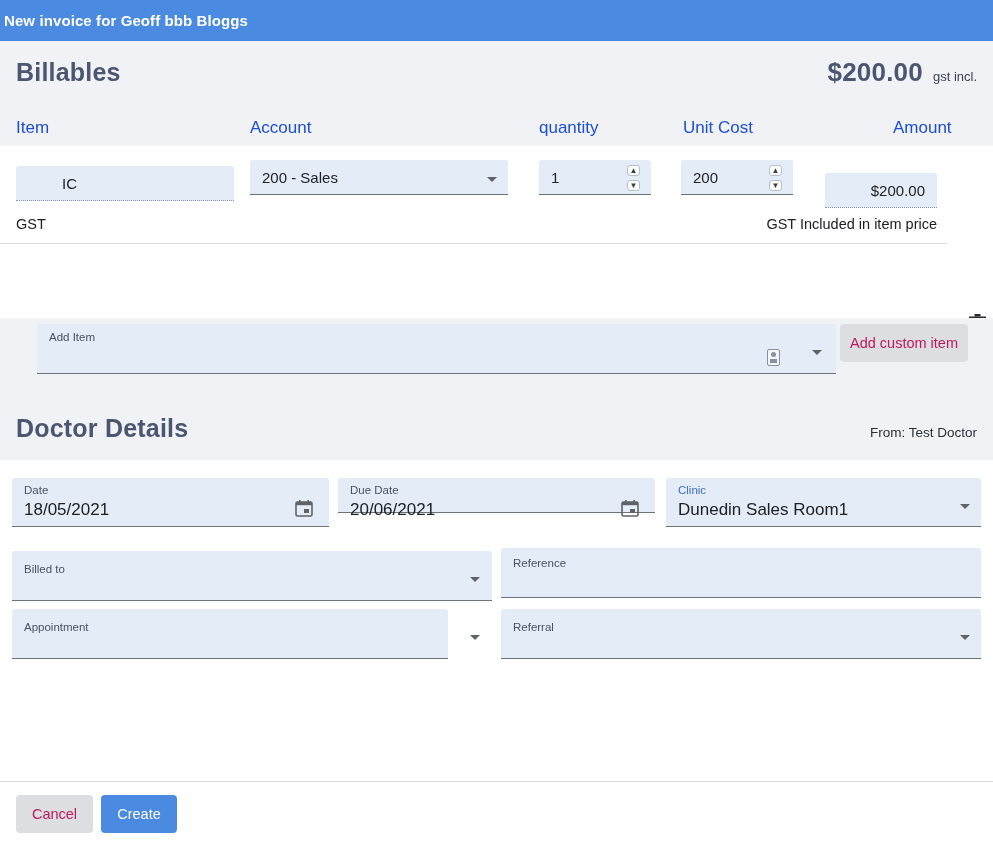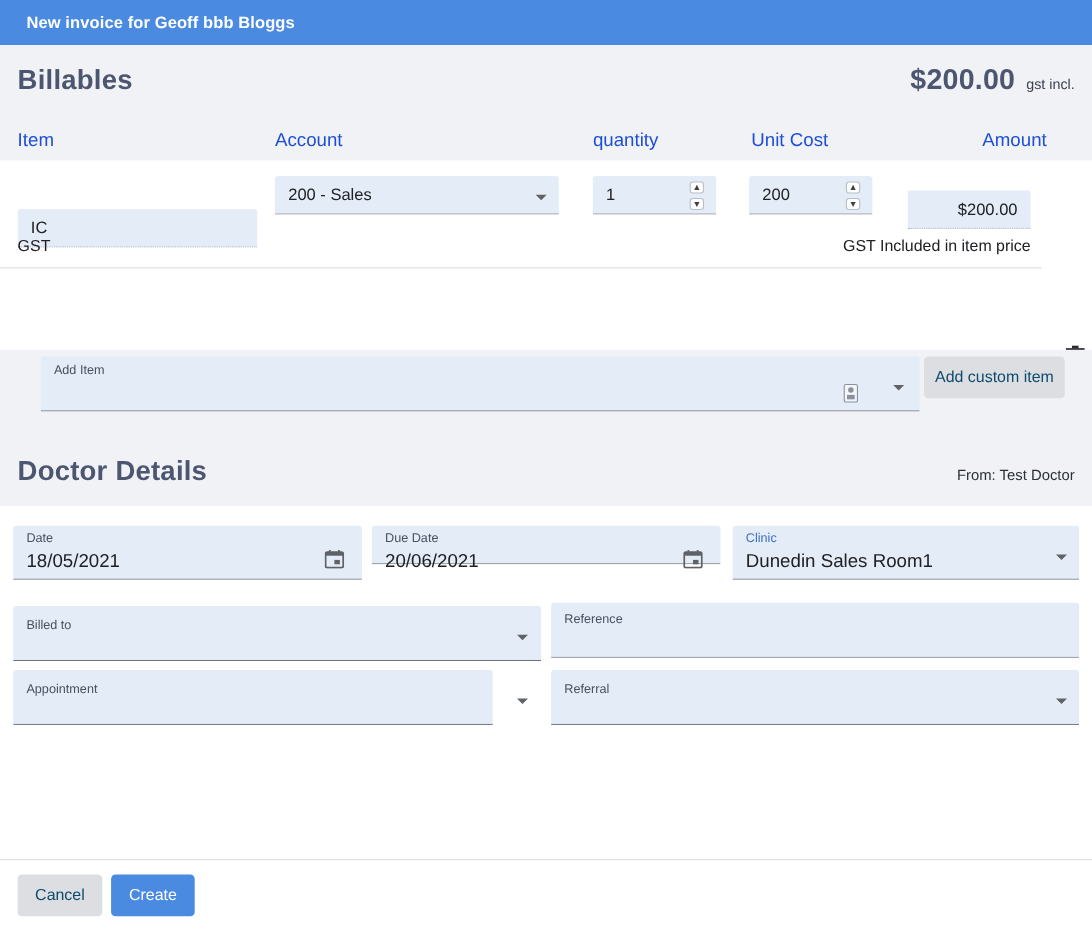--- a/index.html
+++ b/index.html
@@ -18,21 +18,21 @@
     overflow: hidden;
     background: #ffffff;
   }
 
   
   .titlebar {
     height: 41px;
     background: #4a8ae0;
     display: flex;
     align-items: center;
-    padding: 0 24px;
+    padding: 0 4px;
   }
   .titlebar-text {
     color: #ffffff;
     font-size: 15px;
     font-weight: bold;
     letter-spacing: .1px;
   }
 
   
   .section-band {
@@ -203,21 +203,21 @@
     position: absolute;
     border: 0;
     border-radius: 4px;
     font-family: "Liberation Sans", sans-serif;
     font-size: 14.5px;
     cursor: pointer;
     display: flex;
     align-items: center;
     justify-content: center;
   }
-  .btn-grey { background: #dcdee1; color: #0c4a6e; }
+  .btn-grey { background: #dcdee1; color: #be185d; }
   .btn-blue { background: #4a8ae0; color: #ffffff; }
 
   
   .details-body {
     position: relative;
     background: #ffffff;
     height: 381px;
   }
   .big-field {
     position: absolute;
@@ -267,21 +267,21 @@
       <span class="col-head" style="left:539px;">quantity</span>
       <span class="col-head" style="left:683px;">Unit Cost</span>
       <span class="col-head" style="left:893px;">Amount</span>
     </div>
   </div>
 
   <div class="billables-body">
 
     <div>
 
-      <div class="fld fld-underline-dotted" style="left:16px; top:44px; width:218px; height:35px;">
+      <div class="fld fld-underline-dotted" style="left:16px; top:20px; width:218px; height:35px;padding-left:34px;">
         <div class="txtline">IC</div>
       </div>
 
       <div class="fld fld-underline-solid" style="left:250px; top:14px; width:258px; height:35px;">
         <div class="txtline">200 - Sales</div>
       </div>
       <span class="caret" style="left:487px; top:31px;"></span>
 
       <div class="fld fld-underline-solid" style="left:539px; top:14px; width:112px; height:35px;">
         <div class="txtline">1</div>

